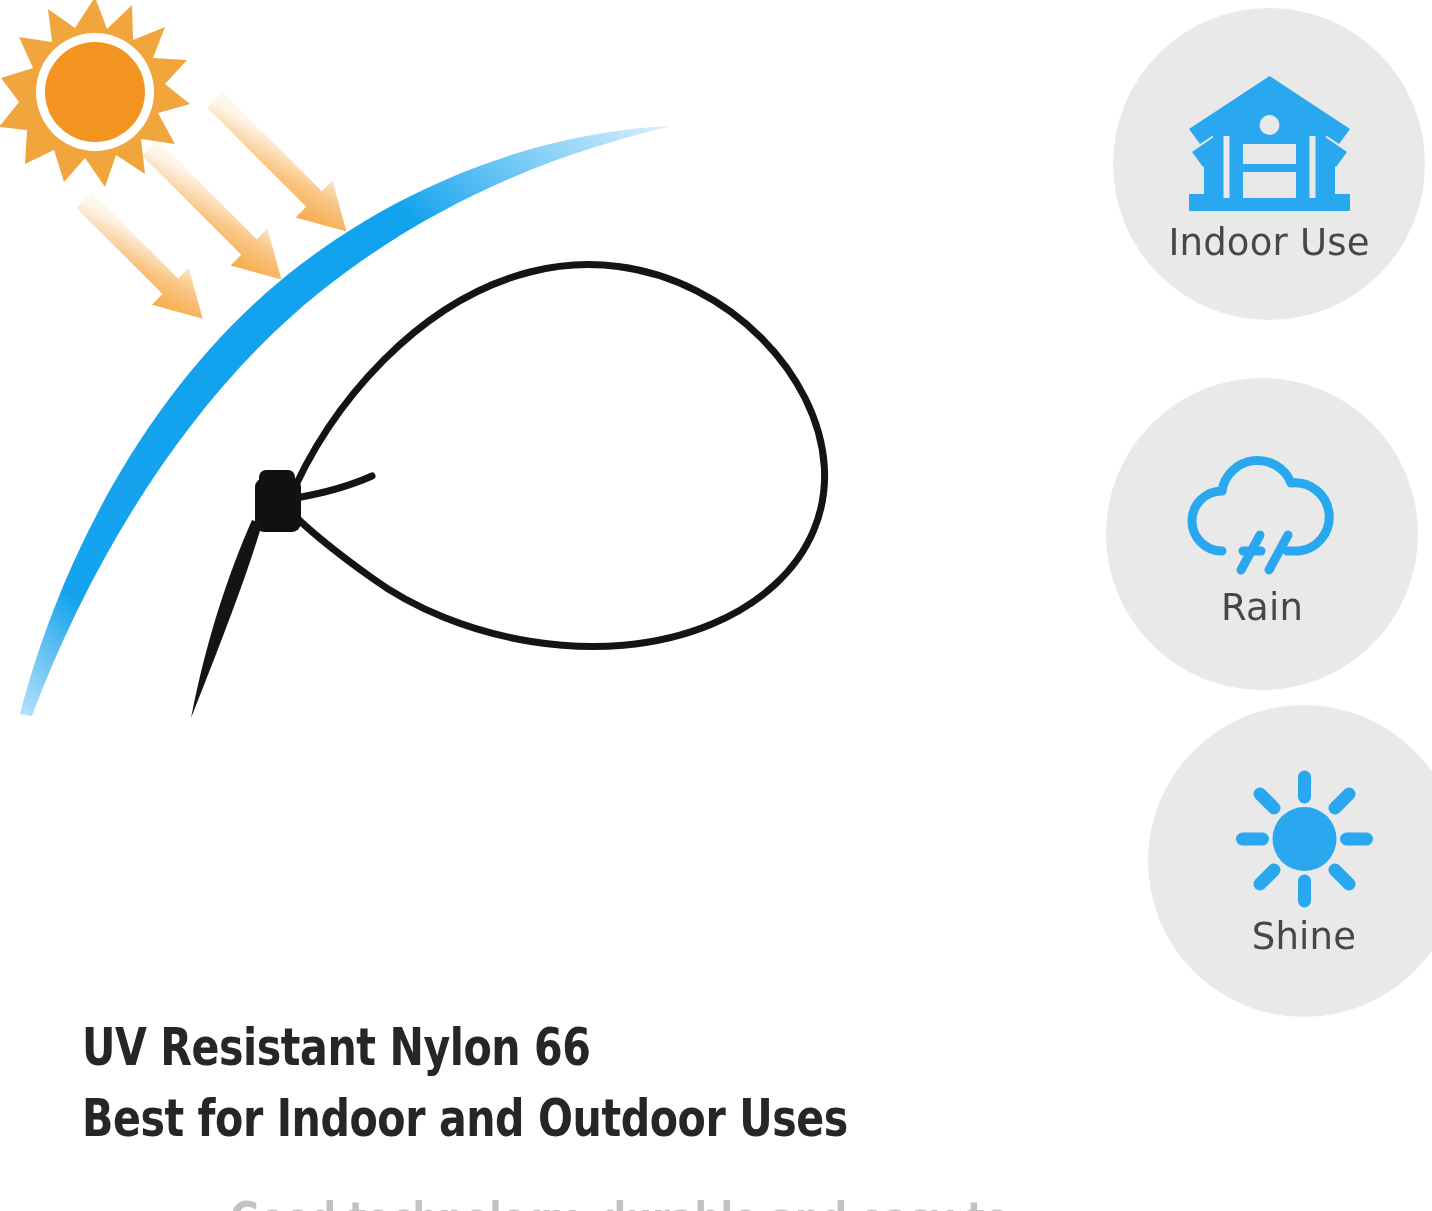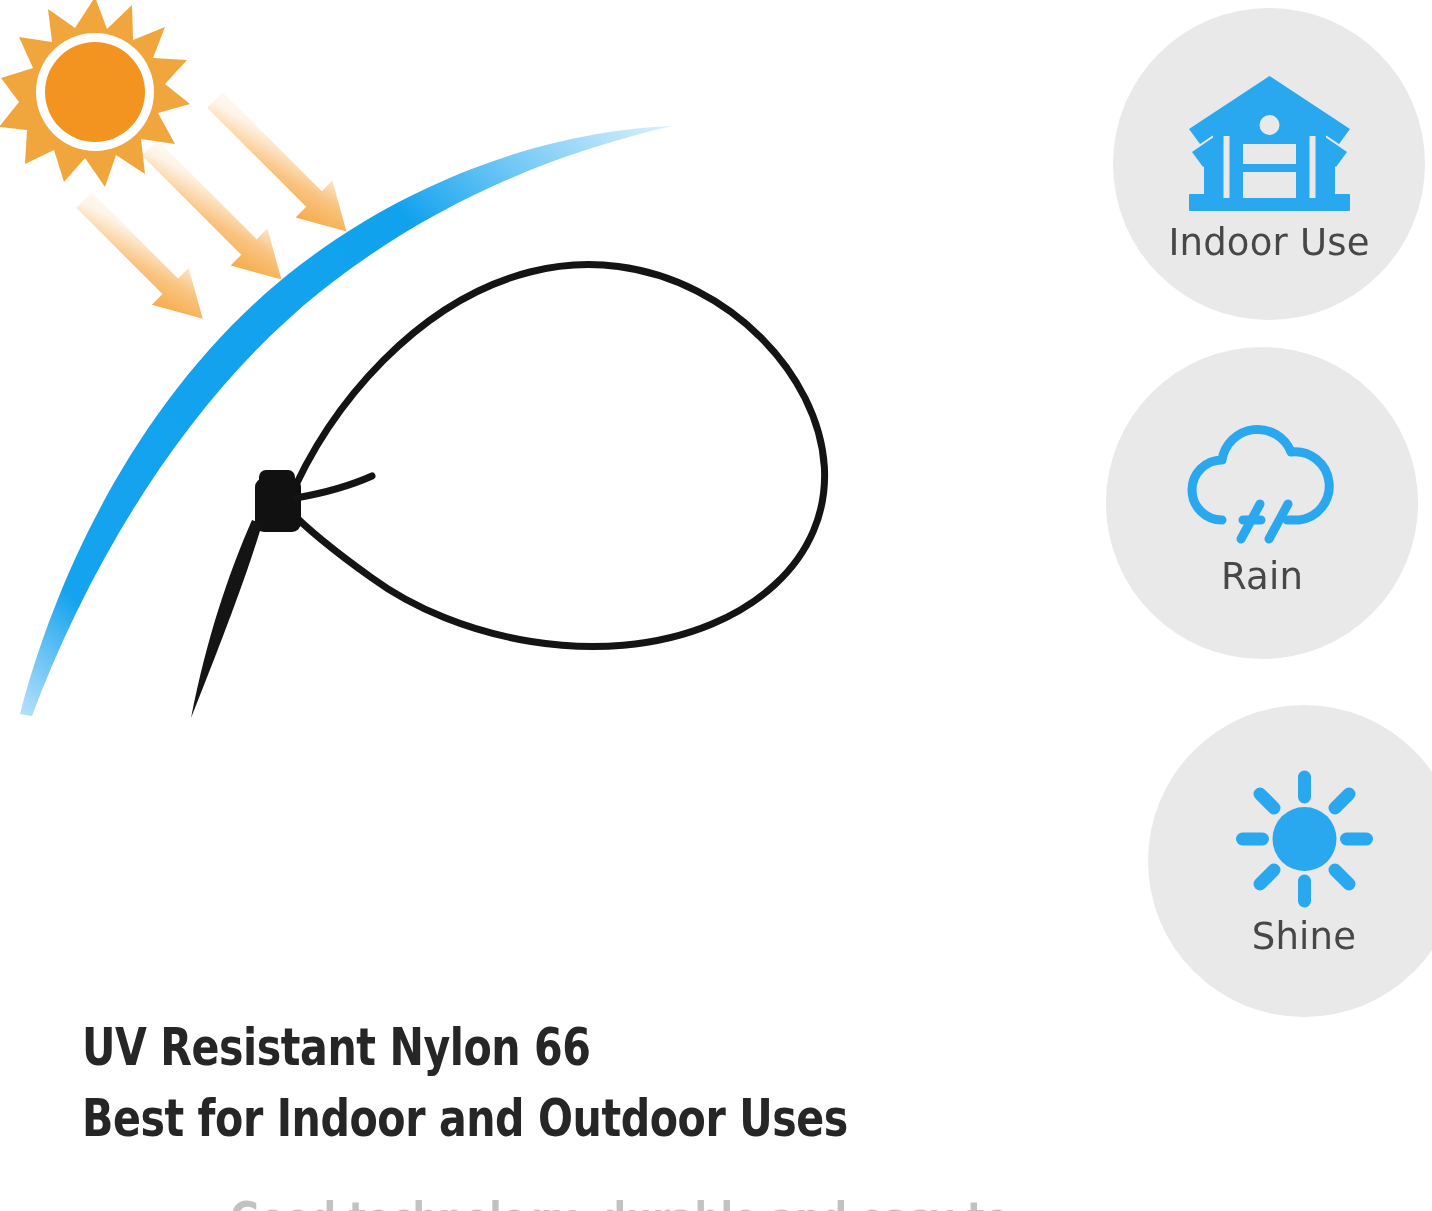--- a/index.html
+++ b/index.html
@@ -18,21 +18,21 @@
     background:#e9e9e9;
     display:flex;flex-direction:column;align-items:center;justify-content:center;
   }
   .feature .ficon{width:175px;height:150px;display:block;}
   .feature .flabel{
     margin-top:6px;font-size:37px;color:#474747;letter-spacing:.2px;
     font-family:"DejaVu Sans","Liberation Sans",sans-serif;font-weight:400;
     line-height:1;white-space:nowrap;
   }
   #feat-0{left:1113px;top:8px;align-items:center;}
-  #feat-1{left:1106px;top:347px;align-items:center;}
+  #feat-1{left:1106px;top:378px;align-items:center;}
   #feat-2{left:1148px;top:705px;}
   #feat-1 .ficon{height:140px;}
   #feat-2 .ficon{height:145px;}
 
   
   #headline{
     position:absolute;left:82px;top:1012px;width:1000px;
     font-family:"DejaVu Sans Condensed","Liberation Sans Narrow","Liberation Sans",sans-serif;
     font-weight:700;color:#262626;font-size:52px;line-height:1.36;
     letter-spacing:-0.5px;

